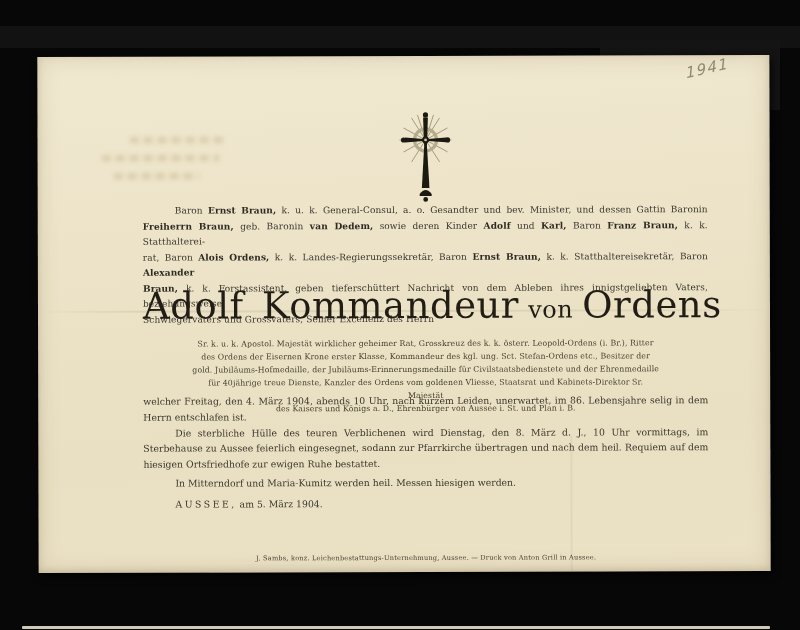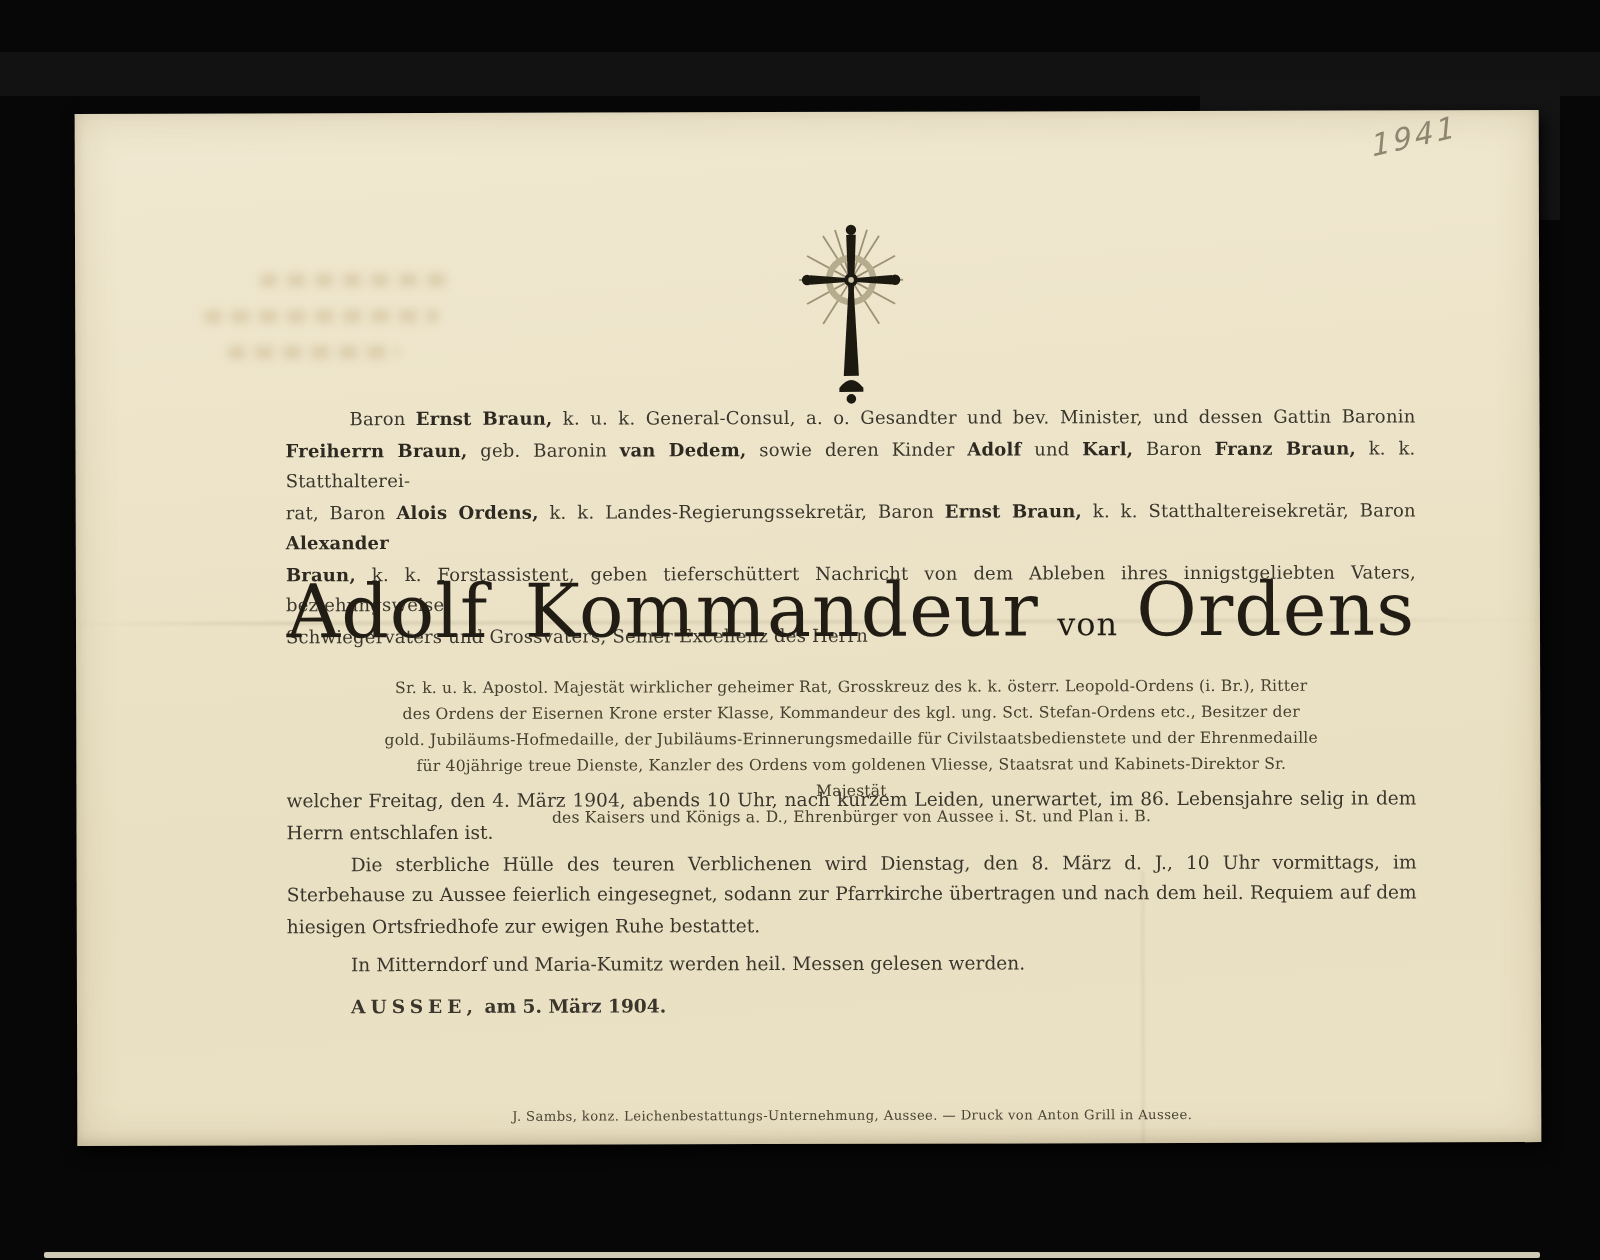--- a/index.html
+++ b/index.html
@@ -51,31 +51,31 @@
   .announcement{position:absolute;left:0;top:147px;width:565px;
     font-size:9px;line-height:15.5px;letter-spacing:0.1px;color:#3a362c;}
   .announcement .ln{text-align:justify;text-align-last:justify;white-space:normal;}
   .announcement .ln.first{padding-left:32px;}
   .announcement .ln.last{text-align:right;text-align-last:left;}
   .announcement b{color:#2e2a21;}
 
   .title-block{position:absolute;left:0;top:228px;width:565px;text-align:center;
     color:#211d15;white-space:nowrap;}
   .title-main{font-size:37px;letter-spacing:0.5px;word-spacing:6px;}
-  .title-von{font-size:16px;letter-spacing:0.5px;padding:0 4px;}
+  .title-von{font-size:24px;letter-spacing:0.5px;padding:0 4px;}
 
   .honors{position:absolute;left:47px;top:281px;width:471px;
     font-size:7.8px;line-height:13px;letter-spacing:0.1px;color:#45402f;text-align:center;}
 
   .body-text{position:absolute;left:0;top:337px;width:565px;
     font-size:9.3px;line-height:15.5px;color:#3a362c;}
   .body-text p{margin:0;text-align:justify;}
   .para2{margin-top:0.5px !important;text-indent:32px;}
   .para3{text-indent:32px;margin-top:4px !important;}
-  .dateline{margin-top:5px !important;padding-left:32px;text-align:left !important;font-weight:bold;}
+  .dateline{margin-top:5px !important;padding-left:32px;text-align:left !important;}
   .dateline .place{letter-spacing:2.5px;}
 
   .imprint{position:absolute;left:0;top:498px;width:565px;text-align:center;
     font-size:6.6px;letter-spacing:0.2px;color:#4a4434;}
 </style>
 </head>
 <body>
 
 <div class="scan-strip"></div>
 <div class="scan-patch"></div>
@@ -151,20 +151,20 @@
       <div>Sr. k. u. k. Apostol. Majestät wirklicher geheimer Rat, Grosskreuz des k. k. österr. Leopold-Ordens (i. Br.), Ritter</div>
       <div>des Ordens der Eisernen Krone erster Klasse, Kommandeur des kgl. ung. Sct. Stefan-Ordens etc., Besitzer der</div>
       <div>gold. Jubiläums-Hofmedaille, der Jubiläums-Erinnerungsmedaille für Civilstaatsbedienstete und der Ehrenmedaille</div>
       <div>für 40jährige treue Dienste, Kanzler des Ordens vom goldenen Vliesse, Staatsrat und Kabinets-Direktor Sr. Majestät</div>
       <div>des Kaisers und Königs a. D., Ehrenbürger von Aussee i. St. und Plan i. B.</div>
     </div>
 
     <div class="body-text">
       <p>welcher Freitag, den 4. März 1904, abends 10 Uhr, nach kurzem Leiden, unerwartet, im 86. Lebensjahre selig in dem Herrn entschlafen ist.</p>
       <p class="para2">Die sterbliche Hülle des teuren Verblichenen wird Dienstag, den 8. März d. J., 10 Uhr vormittags, im Sterbehause zu Aussee feierlich eingesegnet, sodann zur Pfarrkirche übertragen und nach dem heil. Requiem auf dem hiesigen Ortsfriedhofe zur ewigen Ruhe bestattet.</p>
-      <p class="para3">In Mitterndorf und Maria-Kumitz werden heil. Messen gelesen werden.</p>
+      <p class="para3">In Mitterndorf und Maria-Kumitz werden heil. Messen hiesigen werden.</p>
       <p class="dateline"><span class="place">AUSSEE,</span><span> am 5. März 1904.</span></p>
     </div>
 
     <div class="imprint">J. Sambs, konz. Leichenbestattungs-Unternehmung, Aussee. — Druck von Anton Grill in Aussee.</div>
 
   </div>
 </div>
 
 </body></html>

